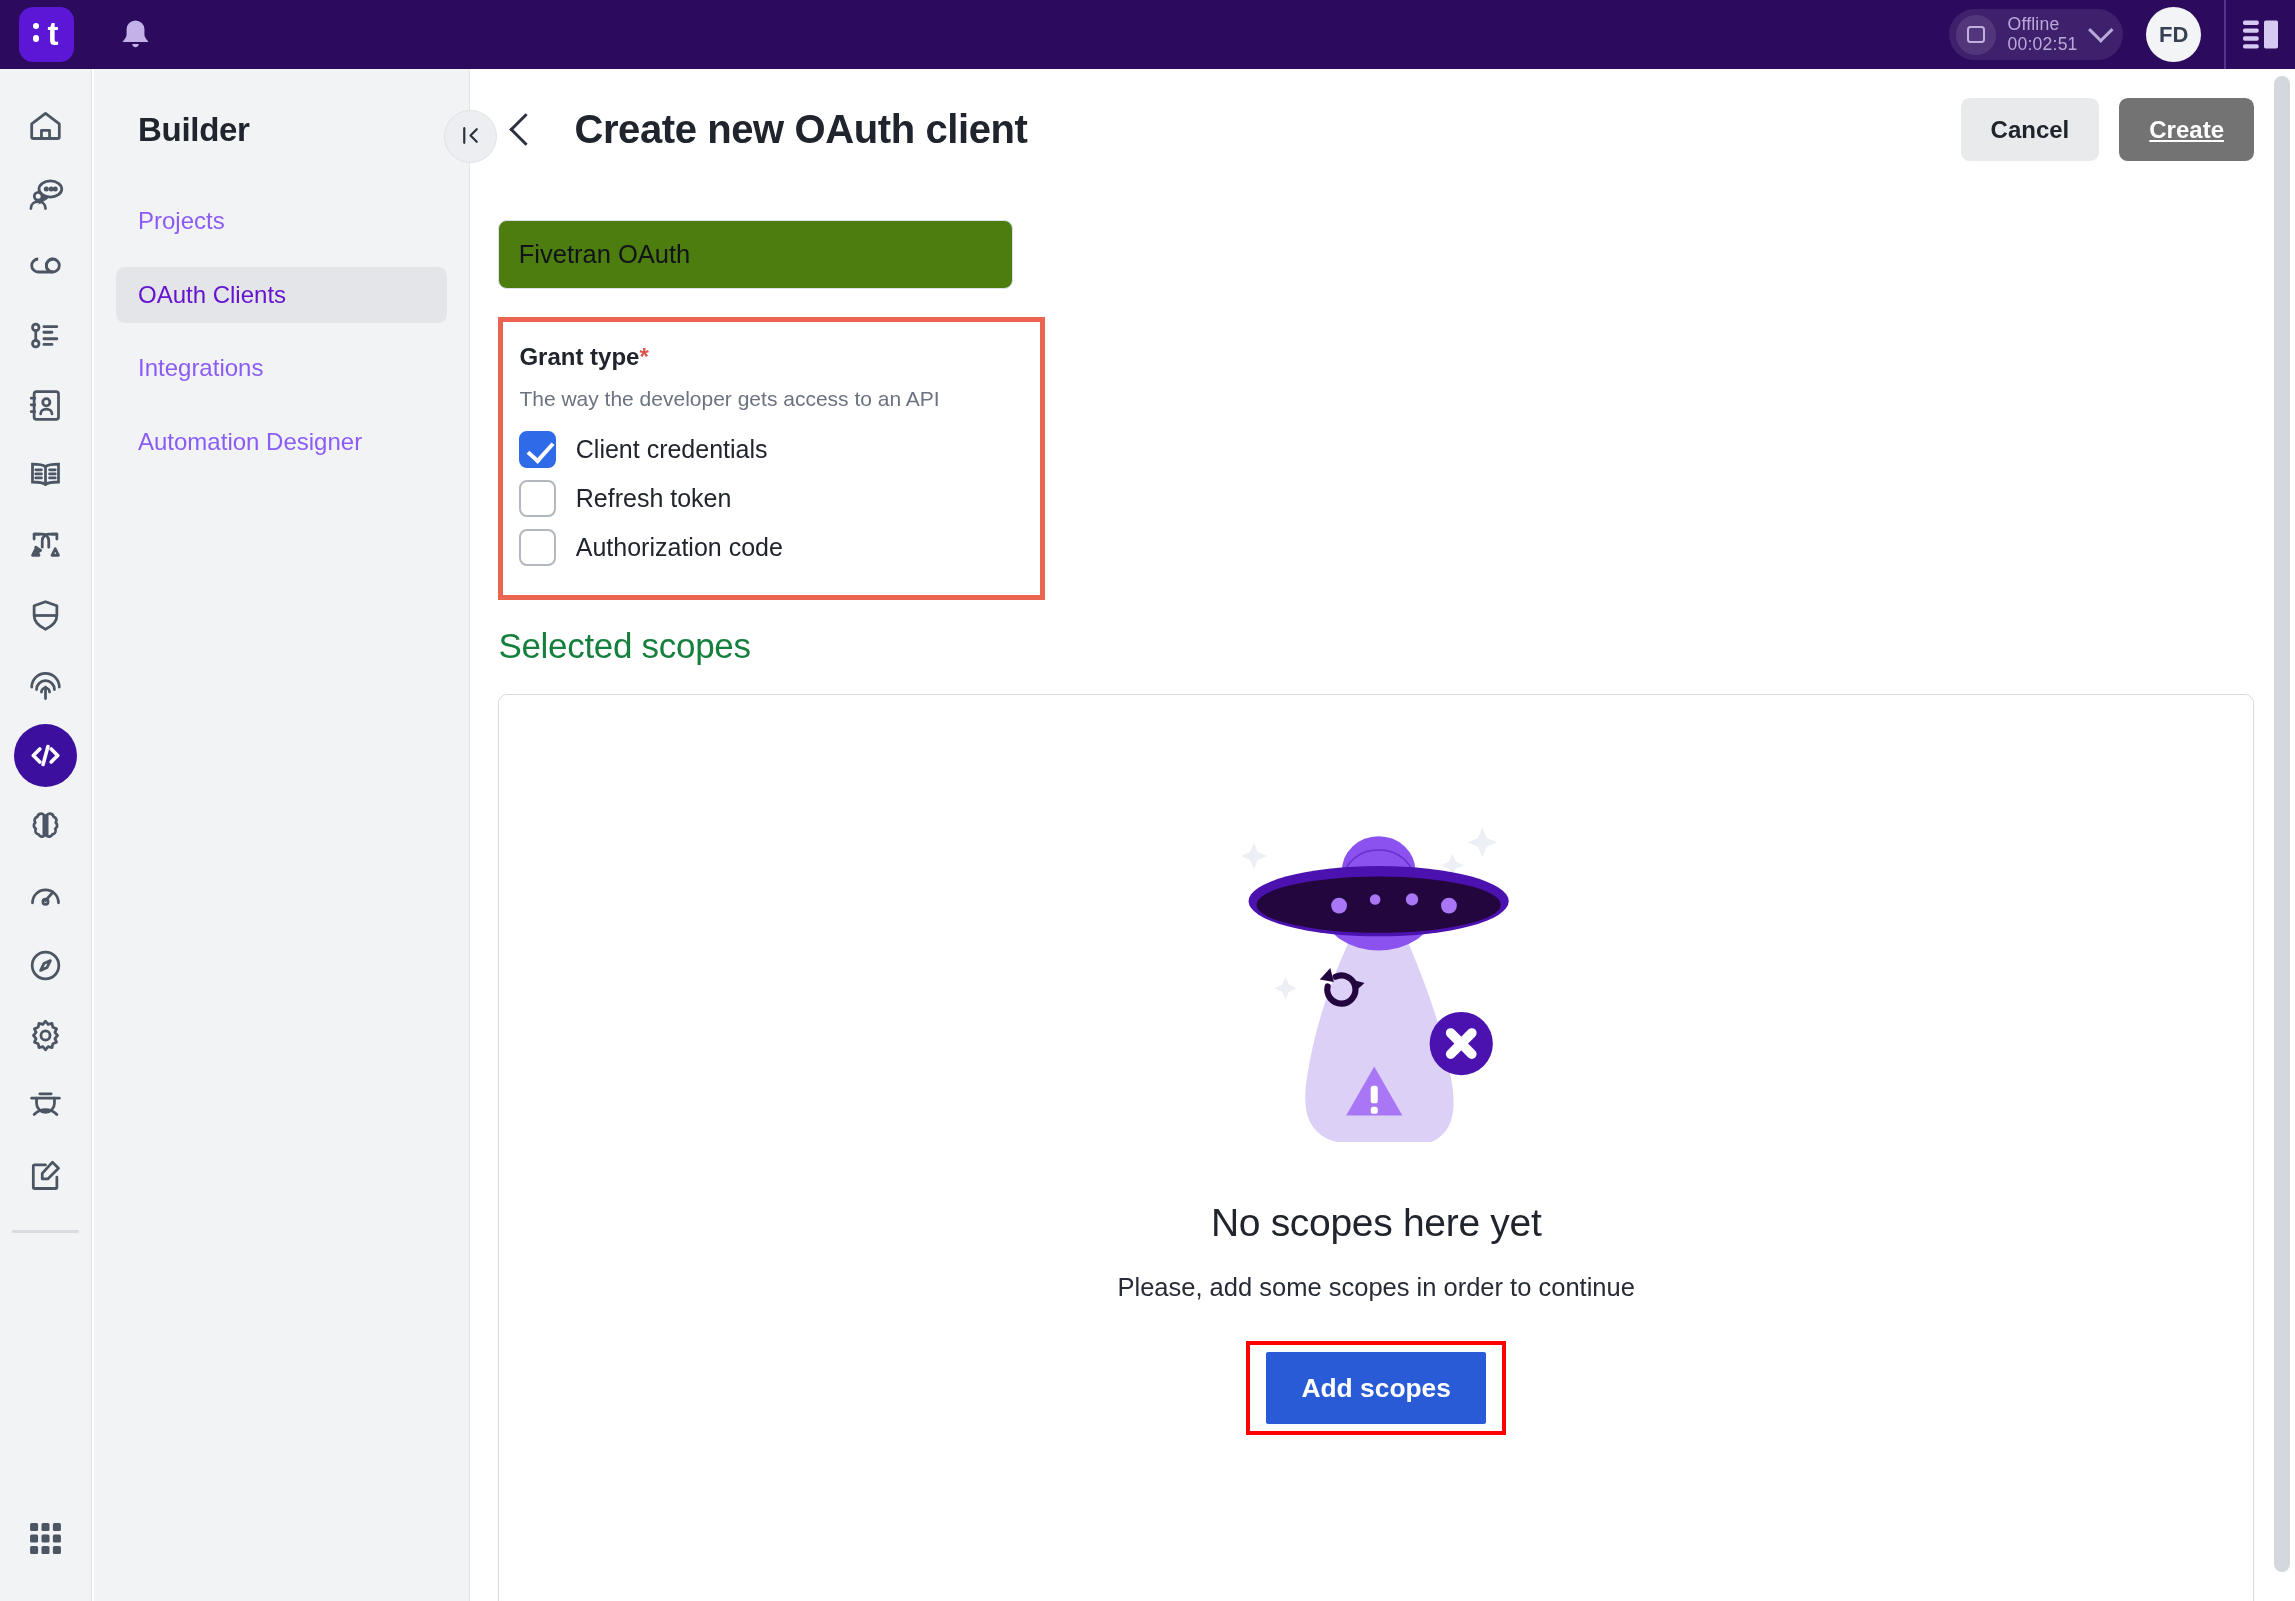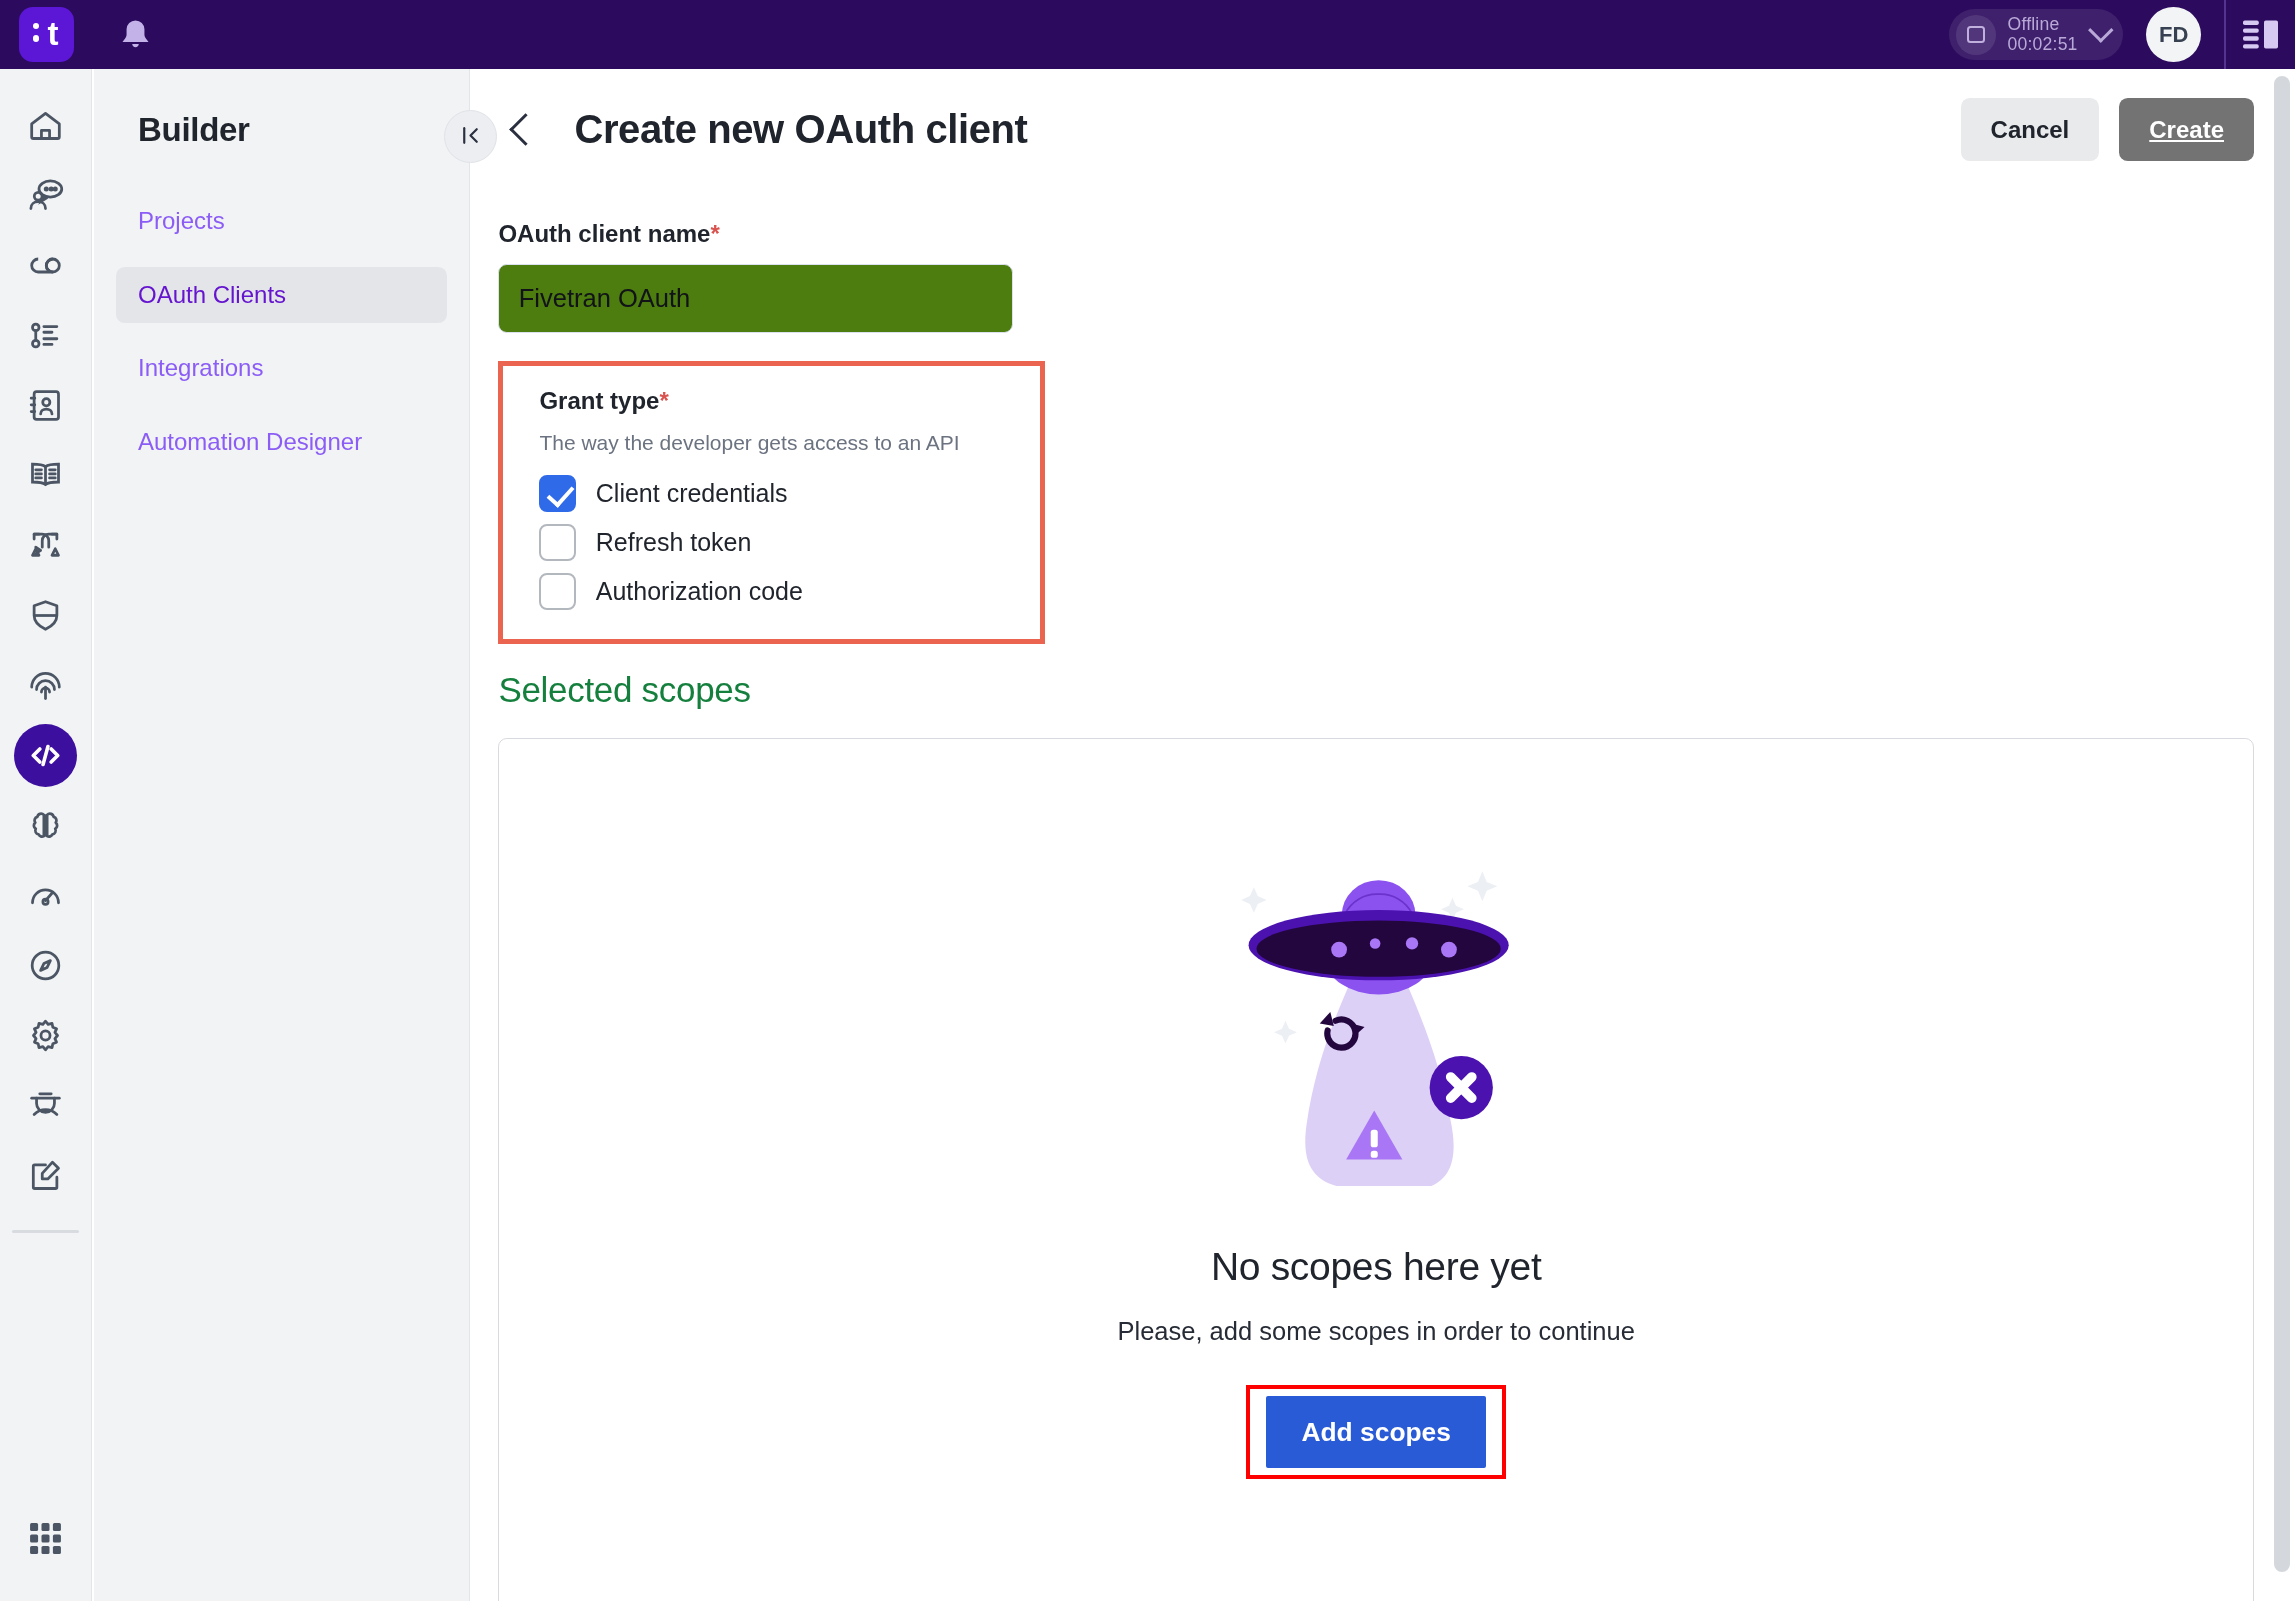--- a/index.html
+++ b/index.html
@@ -162,21 +162,21 @@
     width: 515px; height: 69px;
     background: #4d7c0f; border: 1.8px solid #dbe1ee; border-radius: 8.8px;
     font-size: 25.5px; color: #111318; padding: 0 19.4px;
     font-family: "Liberation Sans", sans-serif;
   }
 
   
   .grant-block {
     position: relative; margin-top: 28px;
     width: 547px; border: 5.3px solid #eb6450; background: #fff;
-    padding: 21px 23px 23px 36px;
+    padding: 21px 23px 23px 16px;
   }
   .grant-desc {
     font-size: 21px; color: #6b7280; margin: 5.3px 0 14px 0;
   }
   .cb-row {
     display: flex; align-items: center; height: 49px; cursor: pointer;
   }
   .cb {
     width: 37px; height: 37px; border-radius: 8px;
     border: 2.6px solid #b3b8bf; background: #fff; flex: none;
@@ -479,23 +479,20 @@
     <div class="back-chevron"></div>
     <div class="page-title">Create new OAuth client</div>
     <div class="hdr-actions">
       <button class="btn btn-cancel">Cancel</button>
       <button class="btn btn-create">Create</button>
     </div>
   </div>
 
   <div class="form-area">
 
-    <div class="field-label">
-      <span>OAuth client name</span><span class="req">*</span>
-    </div>
     <input class="text-input" value="Fivetran OAuth" style="">
 
     <div class="grant-block">
       <div class="field-label">
         <span>Grant type</span><span class="req">*</span>
       </div>
       <div class="grant-desc">The way the developer gets access to an API</div>
 
       <div class="cb-row">
         <span class="cb checked"></span>

